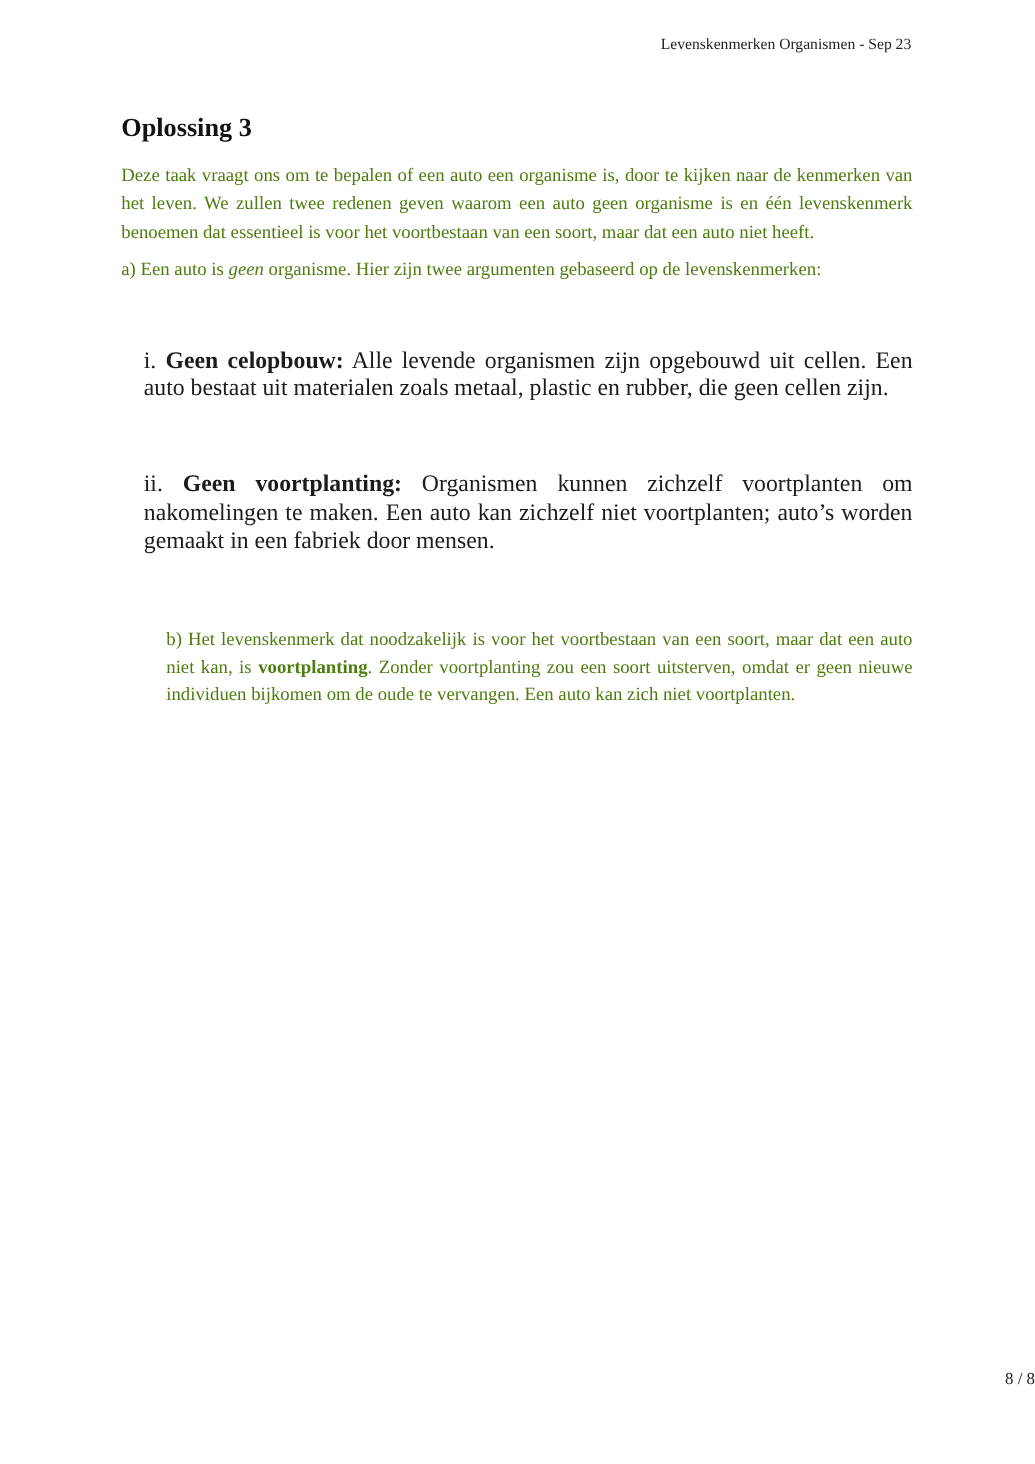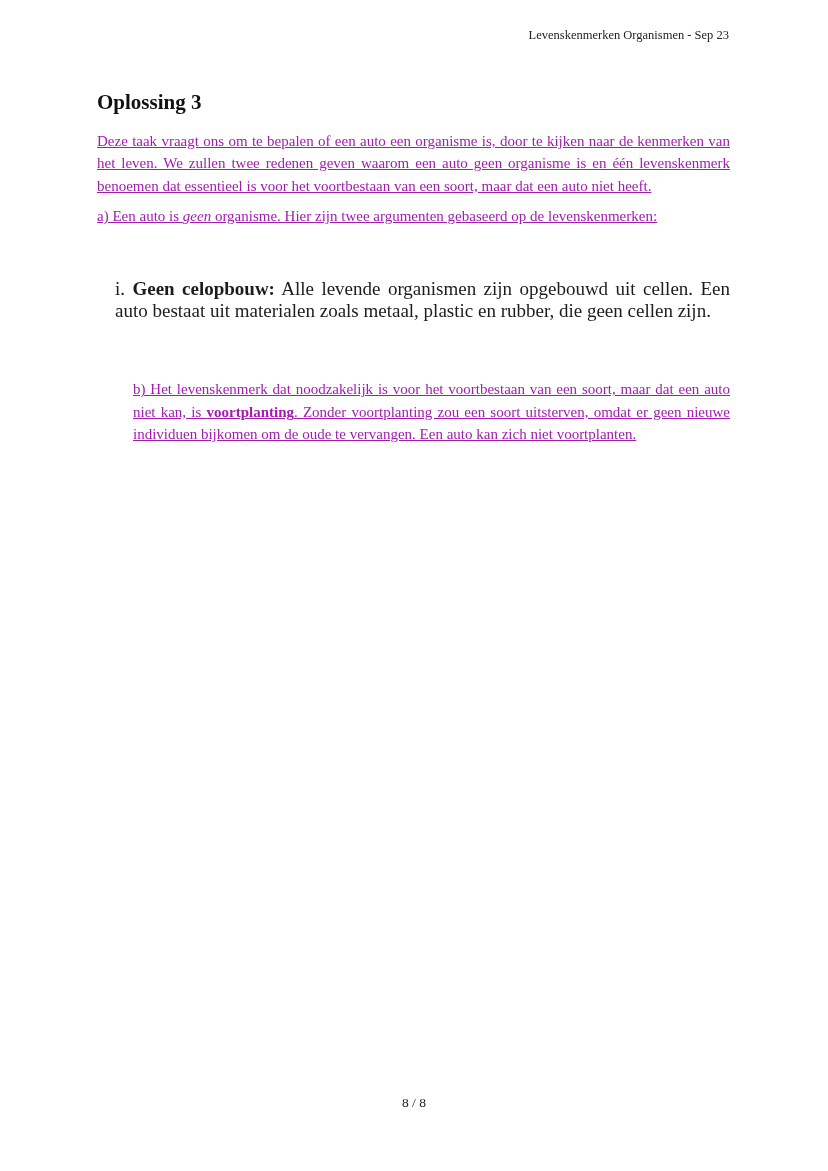--- a/index.html
+++ b/index.html
@@ -34,41 +34,40 @@
     margin: 91px 0 0 0;
     font-size: 21px;
     line-height: 22px;
     font-weight: 700;
     color: #111111;
   }
   .para {
     margin: 0;
     font-size: 15px;
     line-height: 22.4px;
-    color: #a21caf;
-    text-decoration: underline;
+    color: #4d7c0f;
   }
   .justify { text-align: justify; }
   .intro   { margin-top: 17px; }
   .lead    { margin-top: 8px; }
   .list-item {
     font-size: 19px;
     line-height: 22.4px;
     margin: 0 0 0 18px;
     text-align: justify;
   }
   .item-1 { margin-top: 50px; }
   .item-2 { margin-top: 55px; }
   .part-b { margin-top: 56px; margin-left: 36px; }
   .page-footer {
     position: absolute;
     top: 1094px;
     left: 0;
     width: 828px;
-    text-align: center;
+    text-align: right;
     font-size: 13.5px;
     line-height: 18px;
     color: #222222;
   }
   em { font-style: italic; }
   strong { font-weight: 700; }
 </style>
 </head>
 <body>
 
@@ -79,20 +78,21 @@
 <div class="content">
 
   <h1 class="solution-title">Oplossing 3</h1>
 
   <p class="para justify intro">Deze taak vraagt ons om te bepalen of een auto een organisme is, door te kijken naar de kenmerken van het leven. We zullen twee redenen geven waarom een auto geen organisme is en één levenskenmerk benoemen dat essentieel is voor het voortbestaan van een soort, maar dat een auto niet heeft.</p>
 
   <p class="para lead"><span>a) Een auto is </span><em>geen</em><span> organisme. Hier zijn twee argumenten gebaseerd op de levenskenmerken:</span></p>
 
   <div class="list-item item-1"><span>i.</span> <strong>Geen celopbouw:</strong><span> Alle levende organismen zijn opgebouwd uit cellen. Een auto bestaat uit materialen zoals metaal, plastic en rubber, die geen cellen zijn.</span></div>
 
+  <div class="list-item item-2"><span>ii.</span> <strong>Geen voortplanting:</strong><span> Organismen kunnen zichzelf voortplanten om nakomelingen te maken. Een auto kan zichzelf niet voortplanten; auto’s worden gemaakt in een fabriek door mensen.</span></div>
 
   <p class="para justify part-b"><span>b) Het levenskenmerk dat noodzakelijk is voor het voortbestaan van een soort, maar dat een auto niet kan, is </span><strong>voortplanting</strong><span>. Zonder voortplanting zou een soort uitsterven, omdat er geen nieuwe individuen bijkomen om de oude te vervangen. Een auto kan zich niet voortplanten.</span></p>
 
 </div>
 
 <div class="page-footer">
   <span>8 / 8</span>
 </div>
 
 </body></html>

